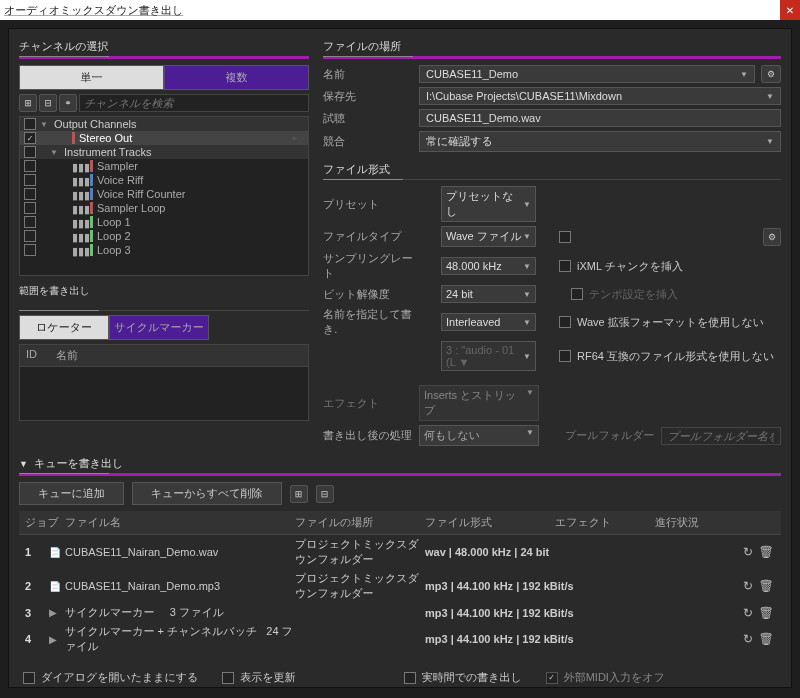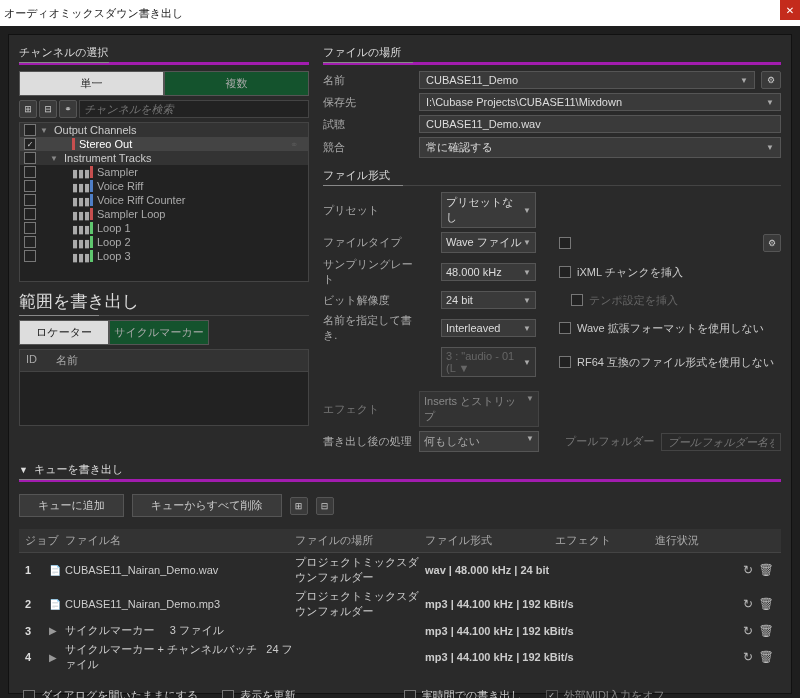--- a/index.html
+++ b/index.html
@@ -1,31 +1,31 @@
 <!DOCTYPE html>
 <html><head>
 <meta charset="utf-8">
 <style>
 * { box-sizing: border-box; margin: 0; padding: 0; font-family: "Meiryo", "Yu Gothic", sans-serif; }
 body { background: #1e1e1e; color: #aaa; font-size: 11px; width: 800px; height: 698px; overflow: hidden; }
 
-.titlebar { background: #fff; height: 26px; display: flex; align-items: center; padding: 0 4px; position: relative; }
+.titlebar { background: #fff; height: 20px; display: flex; align-items: center; padding: 0 4px; position: relative; text-decoration: underline; }
 .titlebar .title { color: #222; font-size: 11px; }
 .titlebar .close { position: absolute; right: 0; top: 0; width: 20px; height: 20px; background: #c42b1c; color: #fff; display: flex; align-items: center; justify-content: center; font-size: 10px; cursor: pointer; }
 
 .dialog { background: #2a2a2a; border: 1px solid #111; margin: 8px; padding: 10px; height: 660px; display: flex; flex-direction: column; }
 
 .upper { display: flex; gap: 14px; }
 .left-col { width: 290px; }
 .right-col { flex: 1; }
 .legend { color: #ddd; font-size: 11px; border-bottom: 3px solid #a21caf; padding-bottom: 2px; margin-bottom: 6px; position: relative; }
 .legend::before { content: ""; position: absolute; left: 0; bottom: -1px; width: 90px; border-bottom: 1px solid #888; }
 
 .tabbar { display: flex; margin-bottom: 4px; }
-.tab { flex: 1; text-align: center; padding: 4px 0; background: #14532d; color: #aaa; border: 1px solid #555; font-size: 11px; cursor: pointer; }
+.tab { flex: 1; text-align: center; padding: 4px 0; background: #4c1d95; color: #aaa; border: 1px solid #555; font-size: 11px; cursor: pointer; }
 .tab.active { background: #ddd; color: #222; }
 
 .toolbar-row { display: flex; align-items: center; gap: 2px; margin-bottom: 4px; }
 .icon-btn { width: 18px; height: 18px; background: #3a3a3a; border: 1px solid #555; display: flex; align-items: center; justify-content: center; color: #ccc; font-size: 9px; cursor: pointer; border-radius: 2px; }
 .search-input { flex: 1; background: #222; border: 1px solid #444; color: #888; padding: 2px 4px; font-size: 11px; font-style: italic; }
 
 .tree { background: #222; border: 1px solid #444; height: 160px; overflow: hidden; }
 .tree-row { display: flex; align-items: center; padding: 1px 4px; gap: 4px; color: #aaa; font-size: 11px; position: relative; }
 .tree-row.group { background: #333; color: #ccc; }
 .tree-row .cb { width: 12px; height: 12px; border: 1px solid #777; background: #222; display: inline-flex; align-items: center; justify-content: center; font-size: 8px; color: #ccc; }
@@ -46,28 +46,28 @@
 
 .ff-grid { display: grid; grid-template-columns: 100px 100px 1fr; gap: 4px 18px; align-items: center; }
 .ff-grid .lbl { color: #aaa; font-size: 11px; }
 .ff-grid .dd { background: #3a3a3a; border: 1px solid #555; color: #ddd; padding: 2px 4px; font-size: 11px; display: flex; align-items: center; width: 95px; }
 .ff-grid .dd::after { content: "▼"; margin-left: auto; font-size: 8px; color: #aaa; }
 .ff-grid .dd.disabled { color: #666; background: #333; }
 .chk-row { display: flex; align-items: center; gap: 6px; font-size: 11px; color: #ccc; }
 .chk-row.disabled { color: #666; margin-left: 12px; }
 .chk { width: 12px; height: 12px; border: 1px solid #777; background: #222; display: inline-flex; align-items: center; justify-content: center; font-size: 8px; color: #ccc; }
 
-.range-legend { color: #ddd; font-size: 17px; margin: 8px 0 4px; border-bottom: 1px solid #444; padding-bottom: 2px; position: relative; }
+.range-legend { color: #ddd; font-size: 10px; margin: 8px 0 4px; border-bottom: 1px solid #444; padding-bottom: 12px; position: relative; }
 .range-legend::before { content: ""; position: absolute; left: 0; bottom: -1px; width: 80px; border-bottom: 1px solid #888; }
 
 .list-hdr { background: #333; display: flex; padding: 3px 6px; font-size: 11px; color: #aaa; border: 1px solid #444; }
 .list-body { background: #222; border: 1px solid #444; border-top: none; height: 54px; }
 
 .queue-section { margin-top: 6px; }
-.queue-toolbar { display: flex; align-items: center; gap: 8px; margin: 12px 0; }
+.queue-toolbar { display: flex; align-items: center; gap: 8px; margin: 6px 0; }
 .q-btn { background: #3a3a3a; border: 1px solid #555; color: #ccc; padding: 3px 18px; font-size: 11px; cursor: pointer; }
 .queue-hdr { background: #333; display: grid; grid-template-columns: 40px 230px 130px 130px 100px 1fr; padding: 4px 6px; font-size: 11px; color: #aaa; border-bottom: 1px solid #444; }
 .queue-row { display: grid; grid-template-columns: 24px 16px 230px 130px 170px 60px 1fr 18px 18px; align-items: center; padding: 2px 6px; font-size: 11px; color: #ccc; }
 .queue-row .idx { color: #ddd; font-weight: bold; }
 .queue-row .ricon { font-size: 10px; color: #999; }
 .queue-row .act { color: #bbb; cursor: pointer; text-align: center; font-size: 12px; }
 
 .footer-checks { display: flex; gap: 24px; padding: 14px 4px 8px; align-items: center; font-size: 11px; }
 .footer-btns { display: flex; justify-content: flex-end; align-items: center; gap: 10px; padding: 8px 4px; border-top: 1px solid #444; margin-top: 6px; }
 

